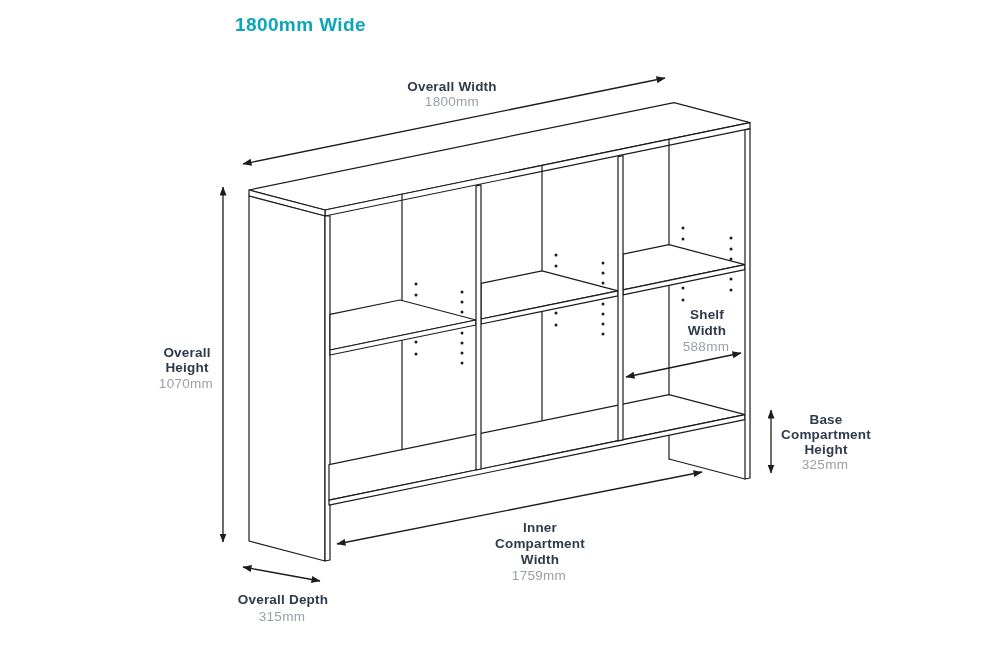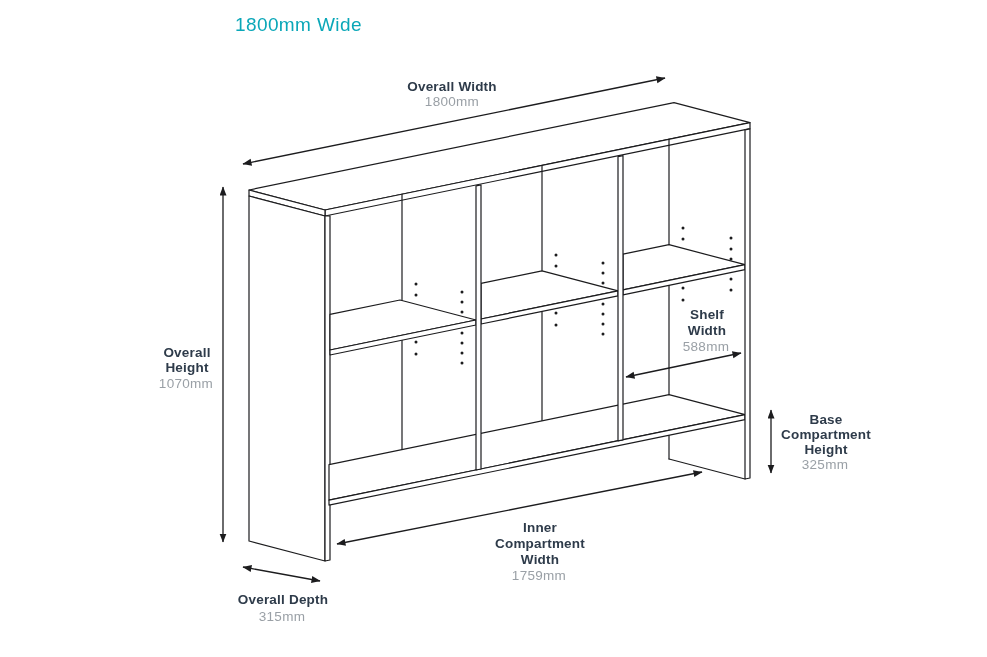--- a/index.html
+++ b/index.html
@@ -5,21 +5,21 @@
   html,body{margin:0;padding:0;background:#ffffff;}
   .stage{
     position:relative;
     width:987px;height:657px;
     background:#ffffff;
     overflow:hidden;
     font-family:"Liberation Sans", sans-serif;
   }
   .title{
     position:absolute;left:235px;top:14px;
-    font-size:19px;font-weight:normal;letter-spacing:.4px;
+    font-size:19px;font-weight:bold;letter-spacing:.4px;
     color:#0aa7b8;
   }
   svg{position:absolute;left:0;top:0;}
   .draw{stroke:#1c1c1e;stroke-width:1.2;fill:#ffffff;stroke-linejoin:round;}
   .edge{stroke:#1c1c1e;stroke-width:1.2;fill:none;stroke-linecap:round;}
   .dim{stroke:#1c1c1e;stroke-width:1.3;fill:none;}
   .dot{fill:#1c1c1e;stroke:none;}
   text{font-family:"Liberation Sans", sans-serif;}
   .lbl{fill:#2e3b4a;font-size:13.5px;font-weight:bold;letter-spacing:.2px;}
   .val{fill:#9aa0a6;font-size:13.5px;letter-spacing:.3px;}

